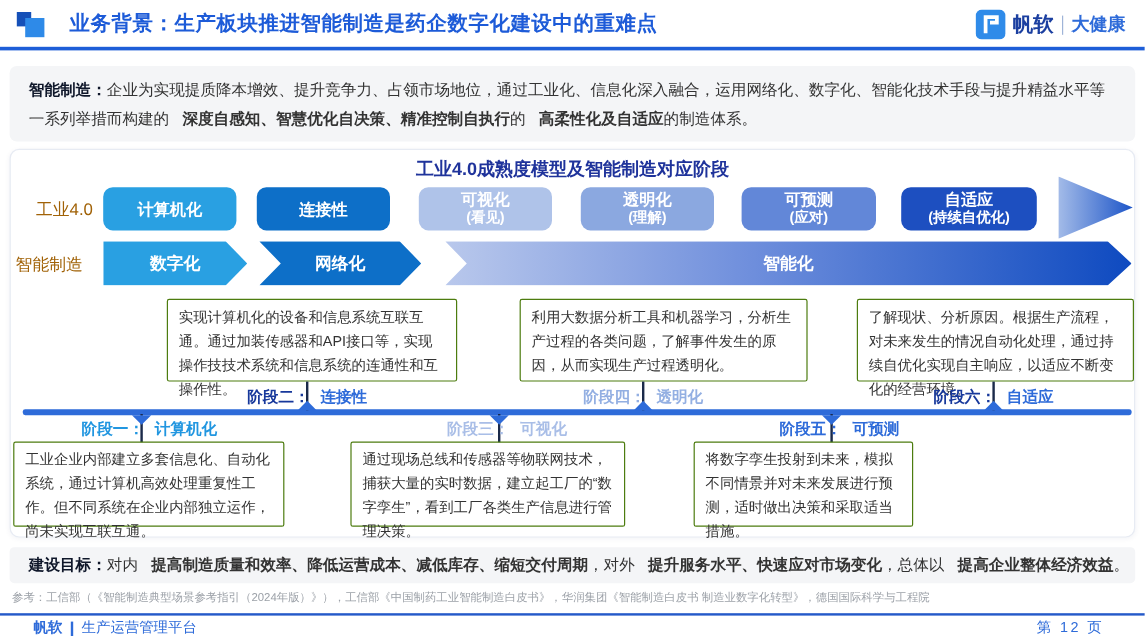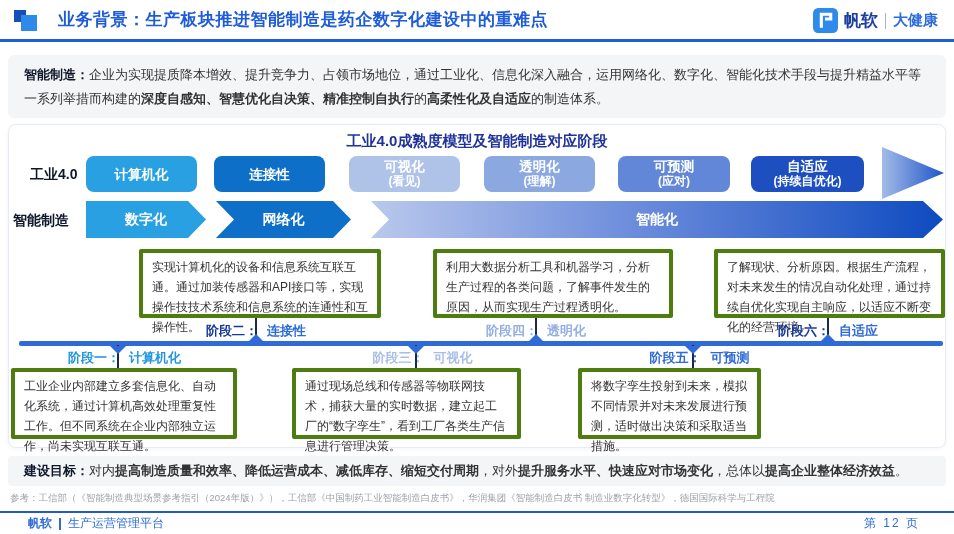--- a/index.html
+++ b/index.html
@@ -17,30 +17,30 @@
   .logo { position:absolute; right:16px; top:8px; display:flex; align-items:center; }
   .logo svg { width:25px; height:25px; }
   .logo-brand { margin-left:6px; font-size:17px; font-weight:bold; color:#1B3FA0; }
   .logo-div { width:1px; height:16px; background:#9FB4D8; margin:0 7px; }
   .logo-suffix { font-size:15px; color:#2E6BD9; font-weight:bold; }
 
   
   .intro { position:absolute; left:8px; top:55px; width:938px; height:63px;
     background:#F4F5F7; border-radius:6px; padding:8px 16px; font-size:13px;
     line-height:24px; color:#333; }
-  .b { font-weight:bold; }
+  .b { font-weight:bold;padding-left:11px; }
   .blue { color:#0f172a; font-weight:bold; }
 
   
   .panel { position:absolute; left:8px; top:124px; width:938px; height:324px;
     background:#fff; border:1px solid #E7EBF3; border-radius:8px;
     box-shadow:0 1px 4px rgba(20,40,90,.05); }
   .d-title { position:absolute; left:0; top:7px; width:100%; text-align:center;
     font-size:15px; font-weight:bold; color:#1F339B; }
-  .axis-label { position:absolute; font-size:14px; font-weight:bold; color:#0f172a; white-space:nowrap; }
+  .axis-label { position:absolute; font-size:14px; font-weight:normal; color:#a16207; white-space:nowrap; }
   .lab1 { left:21px; top:41px; }
   .lab2 { left:4px; top:87px; }
 
   .pill { position:absolute; top:31px; height:36px; border-radius:8px; color:#fff;
     font-weight:bold; display:flex; flex-direction:column; align-items:center;
     justify-content:center; line-height:15px; text-align:center; }
   .pill .nm { font-size:13.5px; }
   .pill .sub { font-size:12px; }
   .p1 { left:77px;  width:111px; background:#29A0E2; }
   .p2 { left:205px; width:111px; background:#0D6FC8; }
@@ -52,21 +52,21 @@
 
   .seg { position:absolute; top:76px; height:37px; color:#fff; font-weight:bold;
     font-size:14px; display:flex; align-items:center; justify-content:center; }
   .s1 { left:77px;  width:120px; background:#29A0E2;
     clip-path:polygon(0 0,calc(100% - 18px) 0,100% 50%,calc(100% - 18px) 100%,0 100%); }
   .s2 { left:207px; width:135px; background:#0D6FC8;
     clip-path:polygon(0 0,calc(100% - 18px) 0,100% 50%,calc(100% - 18px) 100%,0 100%,18px 50%); }
   .s3 { left:362px; width:572px; background:linear-gradient(90deg,#B9C8EC,#6E8EDC 45%,#0E4AC0);
     clip-path:polygon(0 0,calc(100% - 20px) 0,100% 50%,calc(100% - 20px) 100%,0 100%,18px 50%); }
 
-  .note { position:absolute; background:#fff; border:4px solid #4d7c0f; border-radius:2px;
+  .note { position:absolute; background:#fff; border:1px solid #4d7c0f; border-radius:2px;
     font-size:12px; line-height:20px; color:#333; padding:4px 9px; }
   .n-up { top:124px; height:69px; }
   .u1 { left:130px; width:242px; }
   .u2 { left:424px; width:240px; }
   .u3 { left:705px; width:231px; }
   .n-dn { top:243px; height:71px; }
   .d1 { left:2px;   width:226px; }
   .d2 { left:283px; width:229px; }
   .d3 { left:569px; width:183px; }
 

